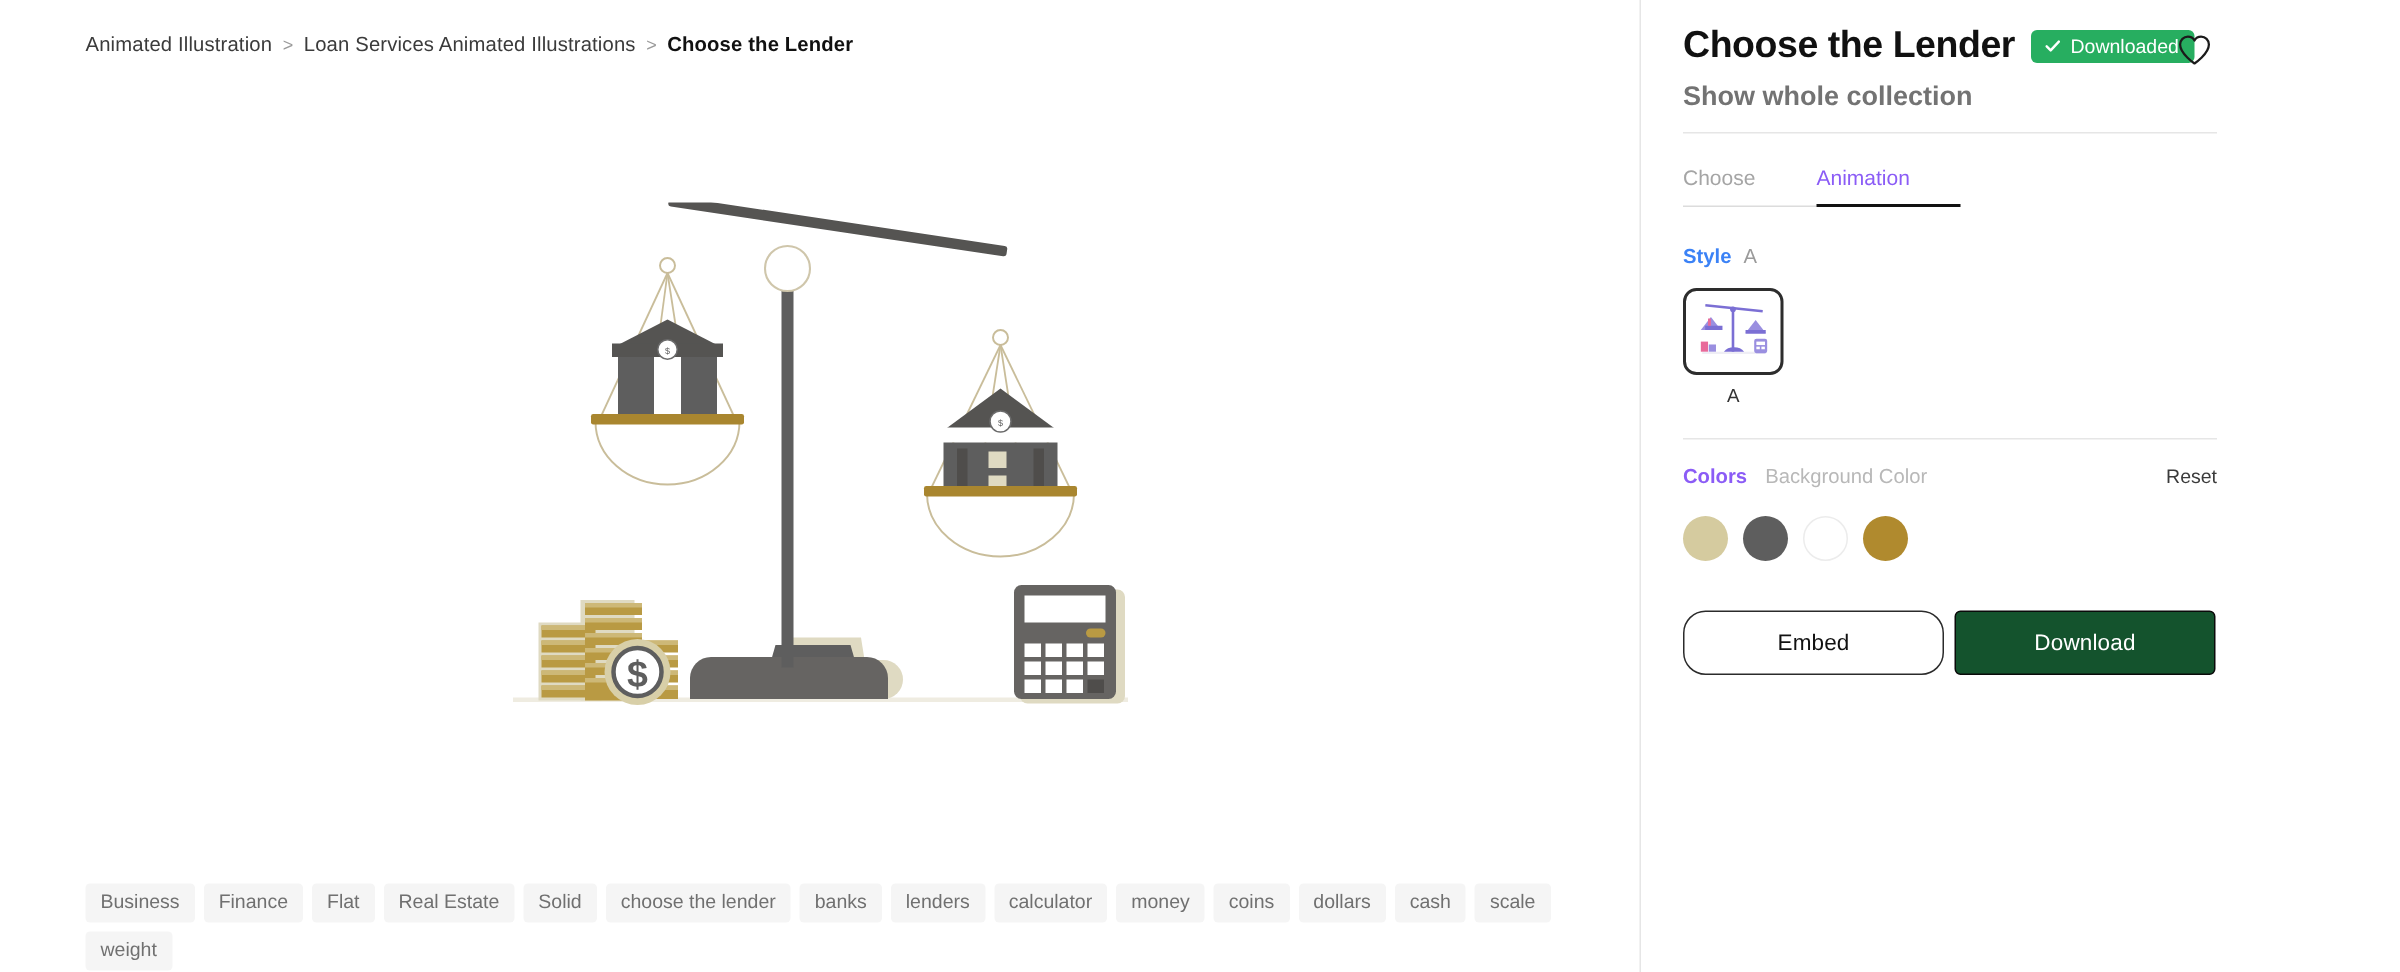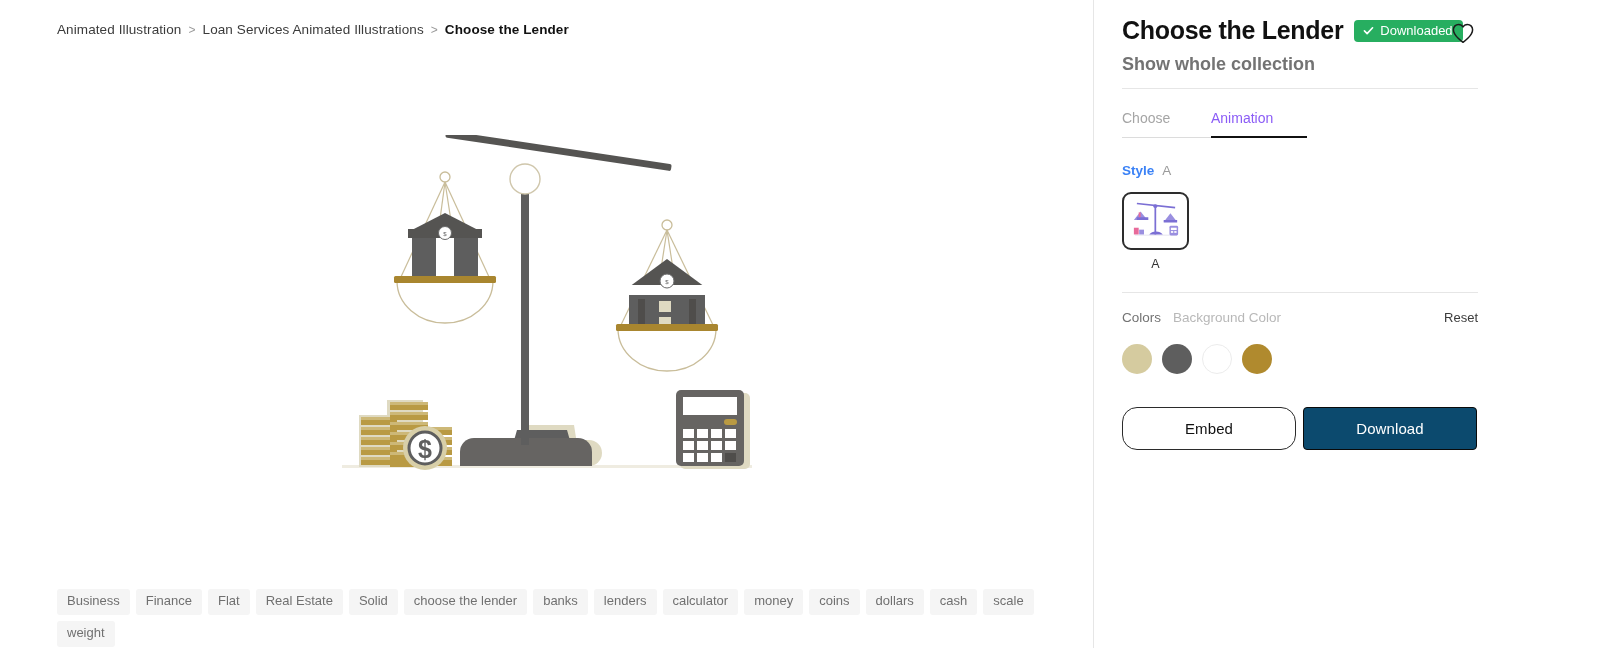--- a/index.html
+++ b/index.html
@@ -126,21 +126,21 @@
     border: 2px solid #2d2d2d; border-radius: 9px;
     background: #fff; display: flex; align-items: center; justify-content: center;
     overflow: hidden;
   }
   .style-caption { font-size: 12.5px; color: #333; margin-top: 7px; }
 
   .colors-row {
     position: absolute; left: 1122px; top: 310px;
     width: 356px; display: flex; align-items: baseline;
   }
-  .colors-label { font-size: 13.5px; font-weight: normal; color: #737373; margin-right: 12px; }
+  .colors-label { font-size: 13.5px; font-weight: bold; color: #8b5cf6; margin-right: 12px; }
   .bg-color-label { font-size: 13.5px; color: #b8b8b8; cursor: pointer; }
   .reset-label { font-size: 13px; color: #3b3b3b; margin-left: auto; cursor: pointer; }
 
   .swatches { position: absolute; left: 1122px; top: 344px; display: flex; gap: 10px; }
   .swatch {
     width: 30px; height: 30px; border-radius: 50%;
     cursor: pointer;
   }
   .swatch.white { border: 1px solid #ececec; }
 
@@ -148,21 +148,21 @@
   .btn {
     height: 43px; font-size: 15px; cursor: pointer;
     display: flex; align-items: center; justify-content: center;
     letter-spacing: .1px;
   }
   .btn-embed {
     width: 174px; background: #fff; color: #111;
     border: 1px solid #2b2b2b; border-radius: 15px;
   }
   .btn-download {
-    width: 174px; background: #0c4a6e; color: #fff;
+    width: 174px; background: #14532d; color: #fff;
     border: 1px solid #0a0a0a; border-radius: 4px;
   }
 </style>
 </head>
 <body>
 
 <div class="page">
 
   <div class="left-col">
 

